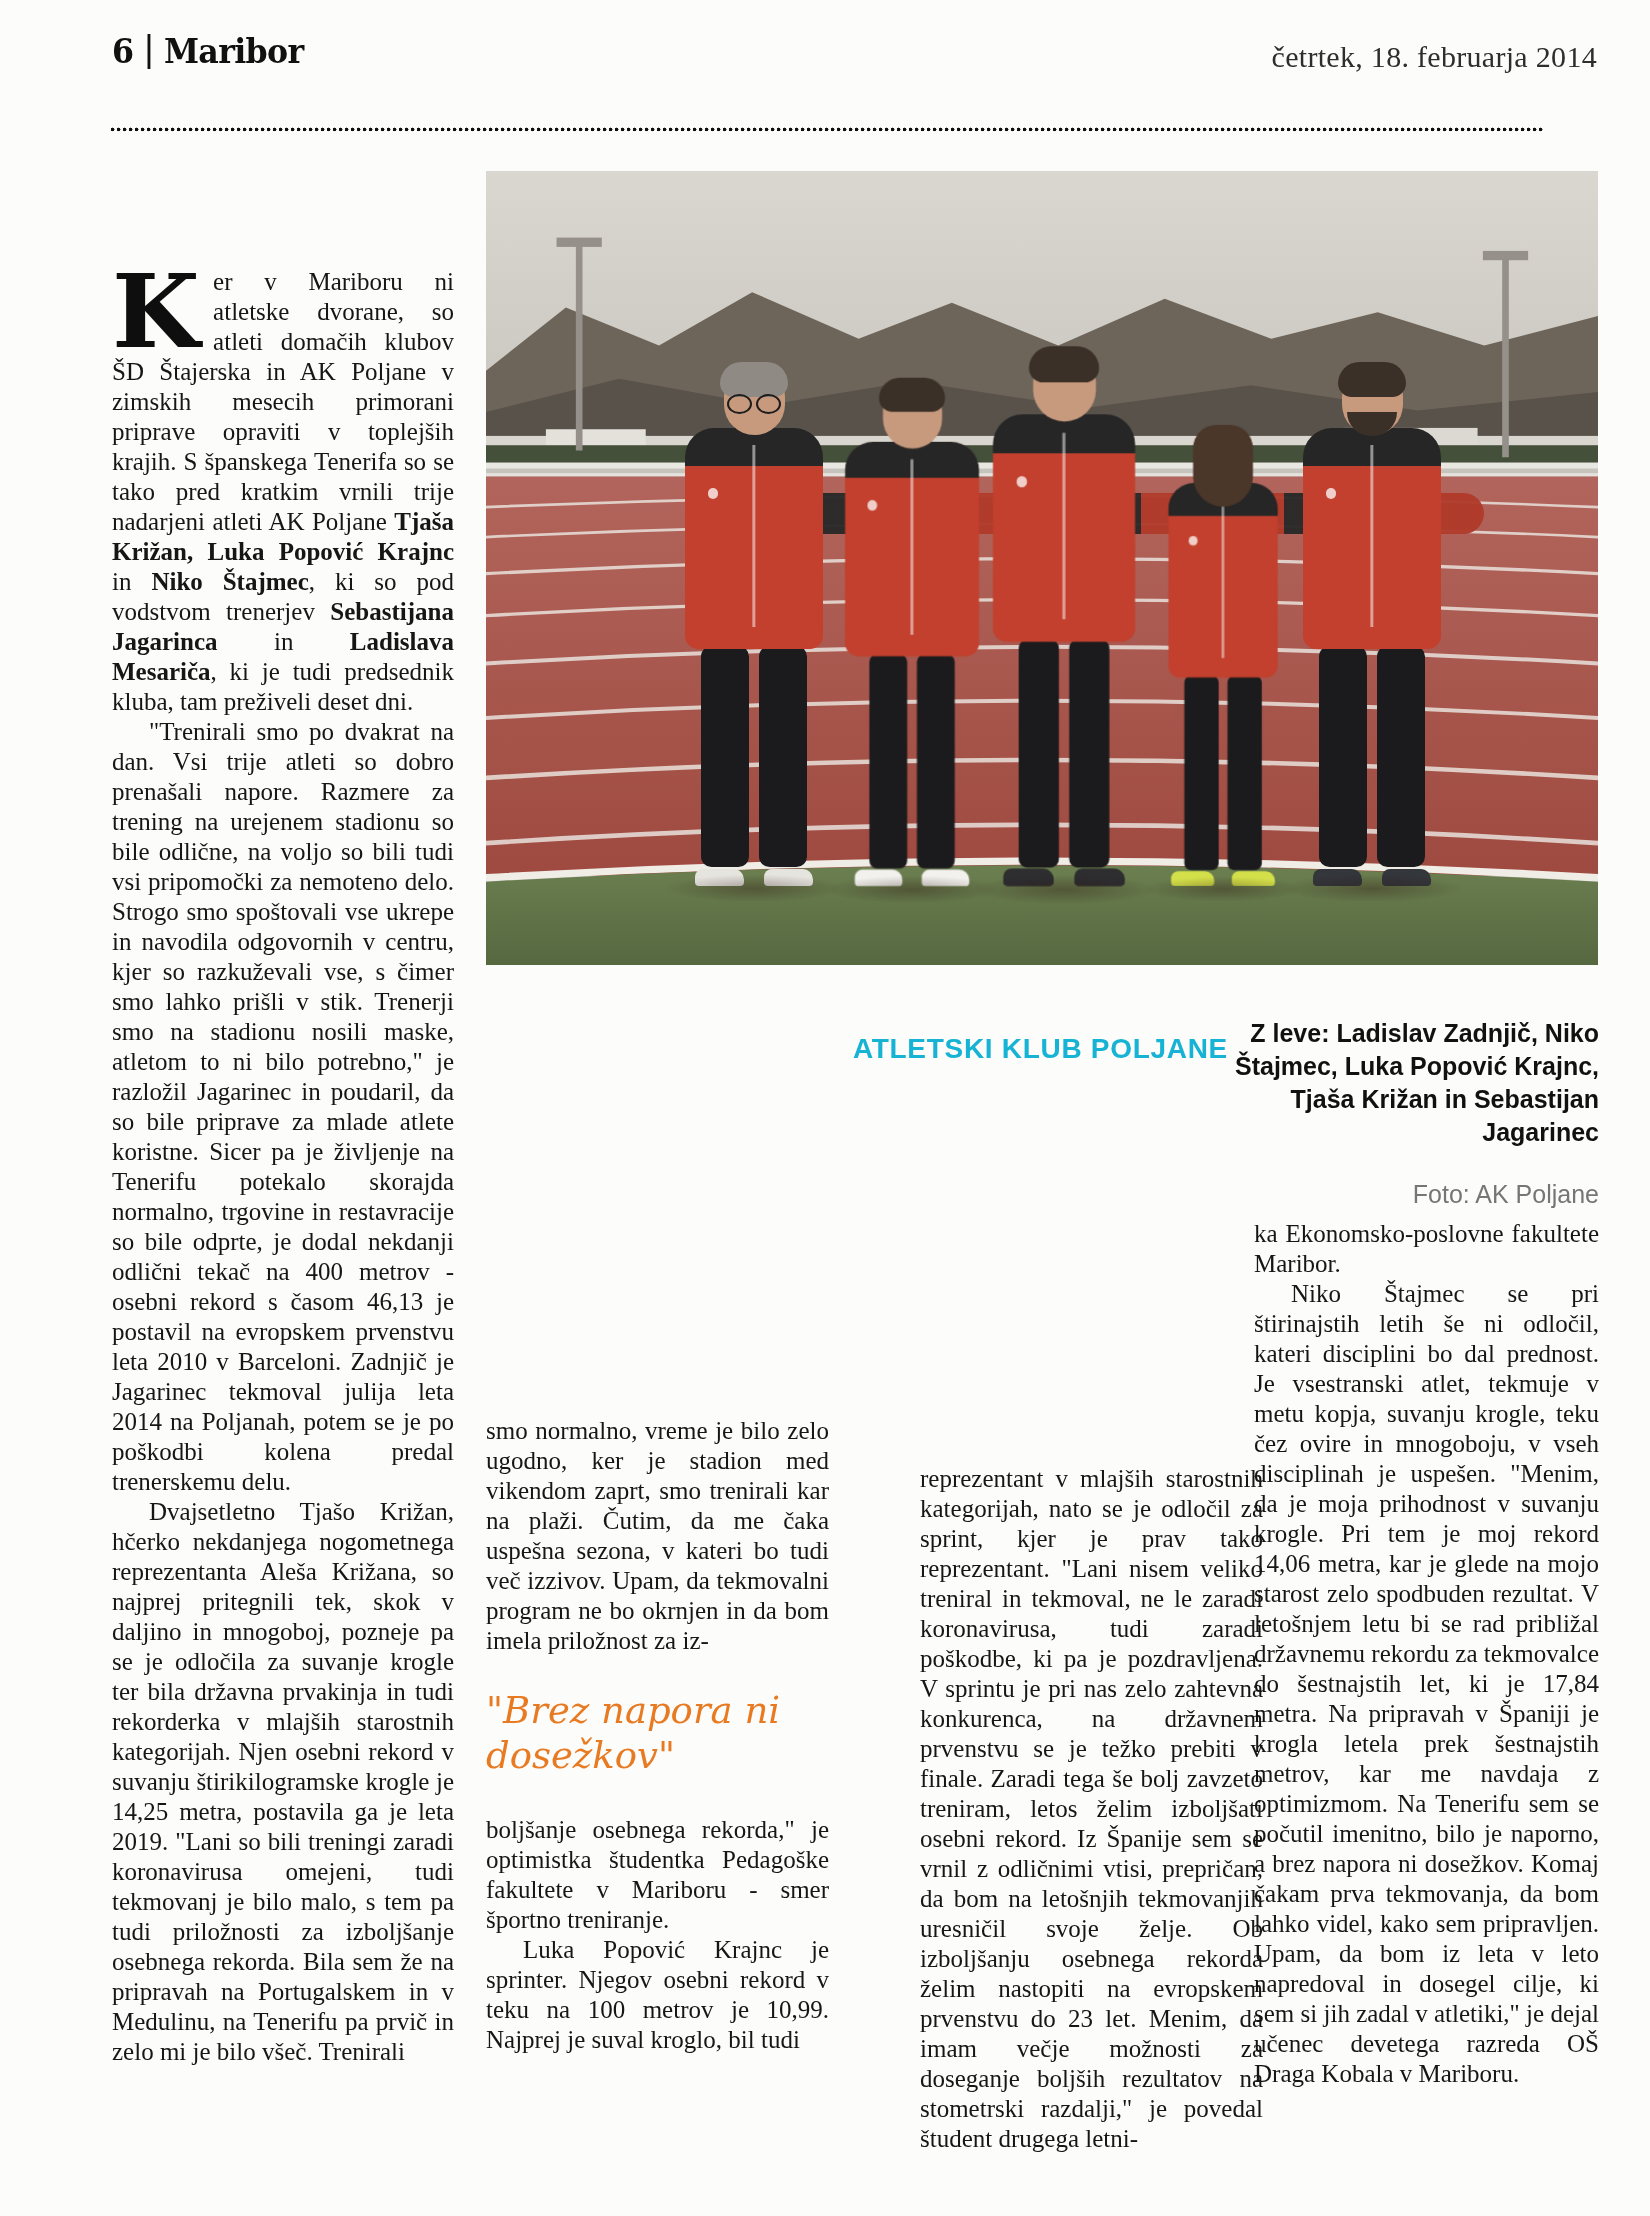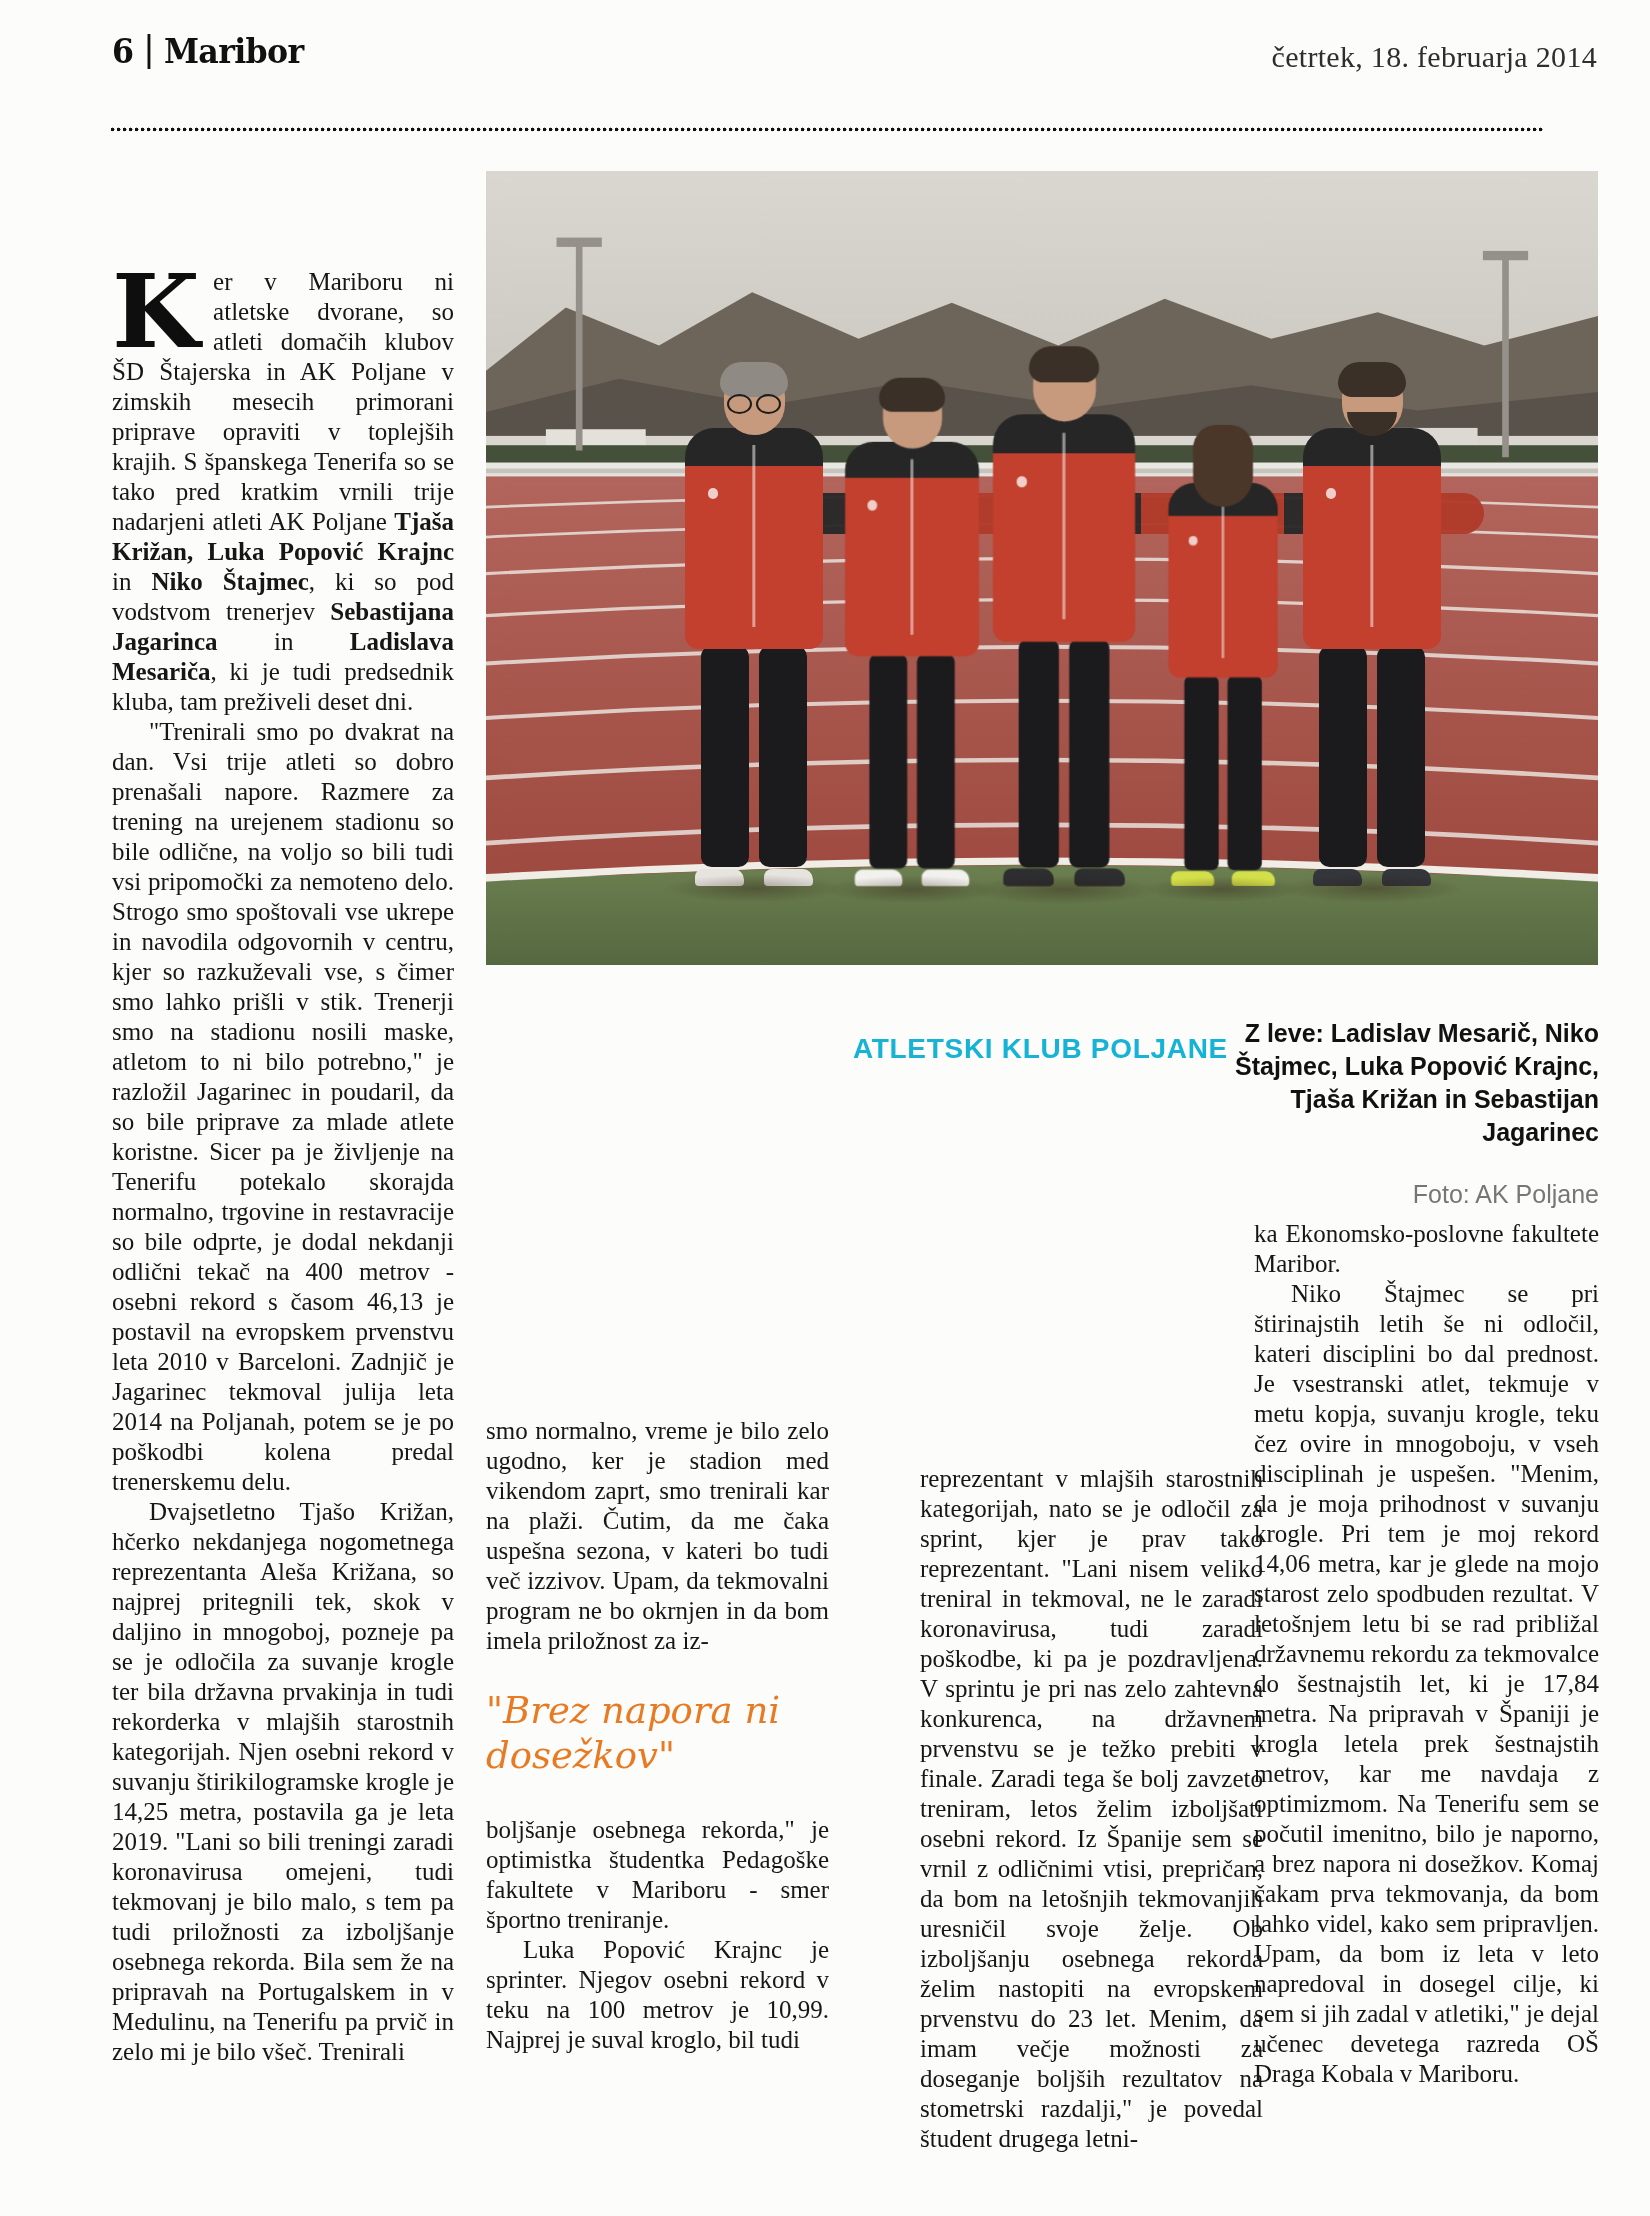--- a/index.html
+++ b/index.html
@@ -264,21 +264,21 @@
           <span></span>
         </div>
       <div class="shoes">
           <span></span>
           <span></span>
         </div>
     </div>
   </figure>
 
   <div class="caption">
-    <div class="caption-text">Z leve: Ladislav Mesarič, Niko Štajmec, Luka Popović Krajnc, Tjaša Križan in Sebastijan Jagarinec</div>
+    <div class="caption-text">Z leve: Ladislav Zadnjič, Niko Štajmec, Luka Popović Krajnc, Tjaša Križan in Sebastijan Jagarinec</div>
     <div class="caption-credit">Foto: AK Poljane</div>
   </div>
 
   <div class="center-head">
     <div class="kicker">ATLETSKI KLUB POLJANE</div>
   </div>
 
   <div class="col col2">
     <p>smo normalno, vreme je bilo zelo ugodno, ker je stadion med vikendom zaprt, smo trenirali kar na plaži. Čutim, da me čaka uspešna sezona, v kateri bo tudi več izzivov. Upam, da tekmovalni program ne bo okrnjen in da bom imela priložnost za iz-</p>
     <blockquote class="pull-quote">"Brez napora ni dosežkov"</blockquote>

